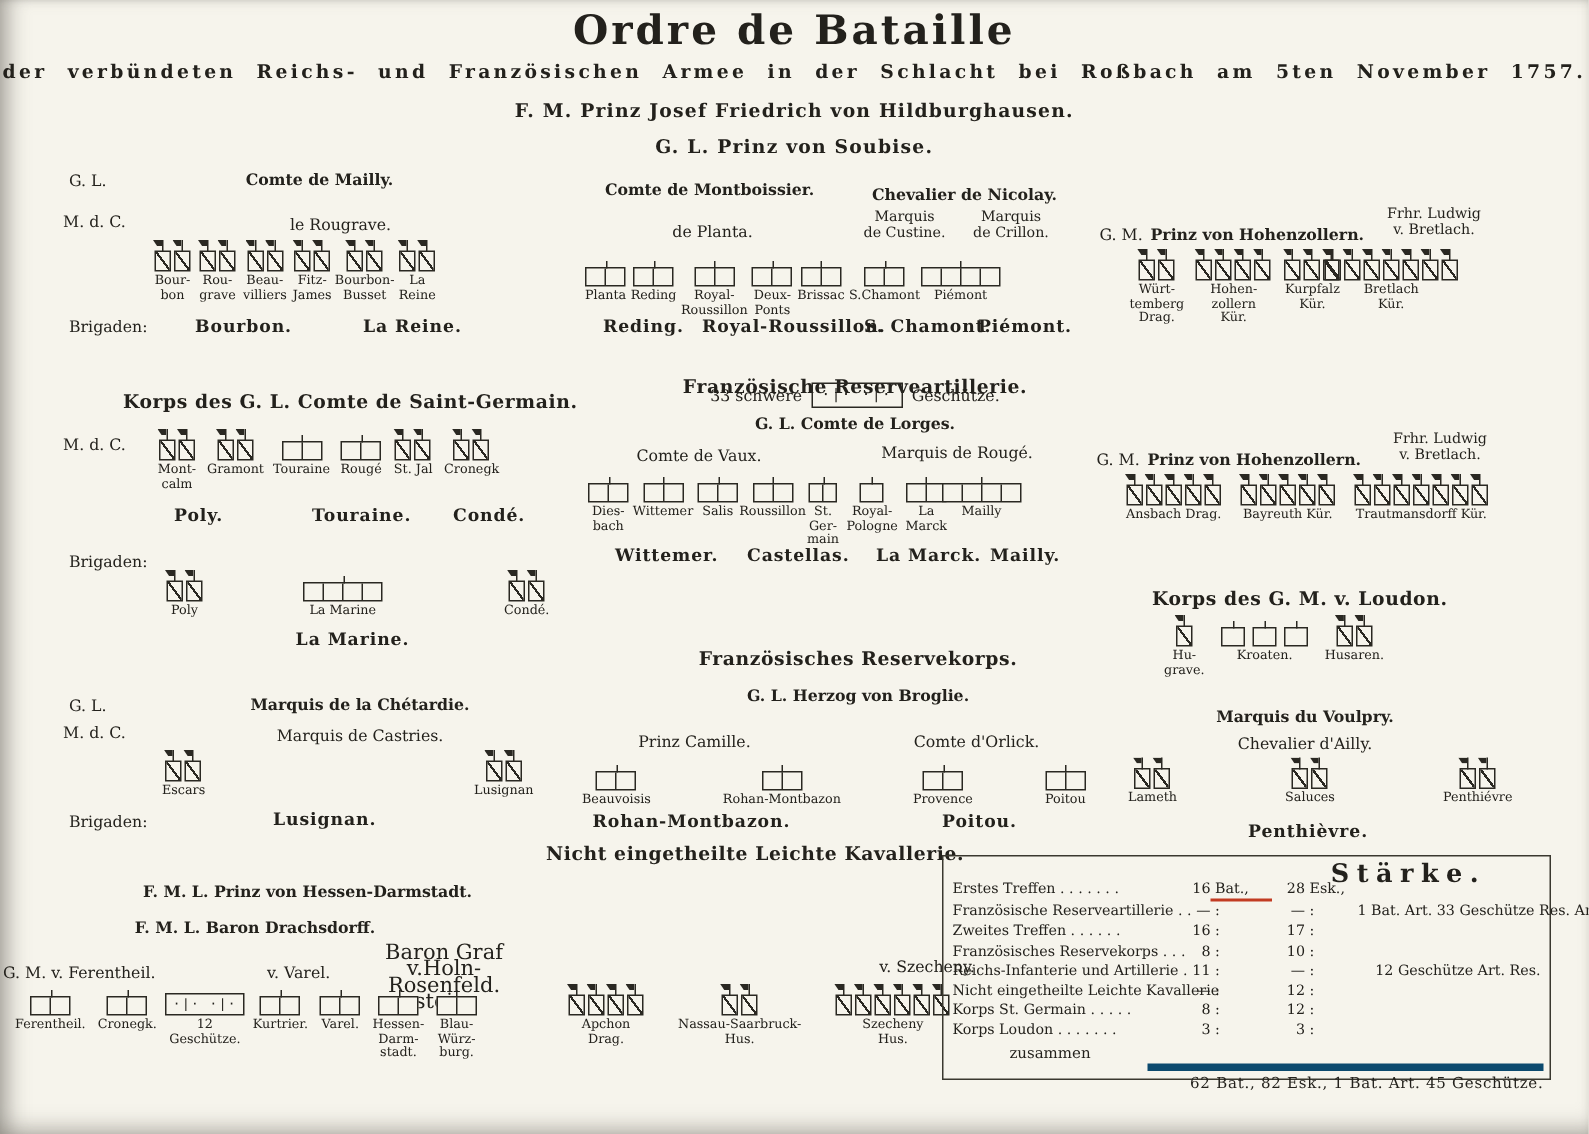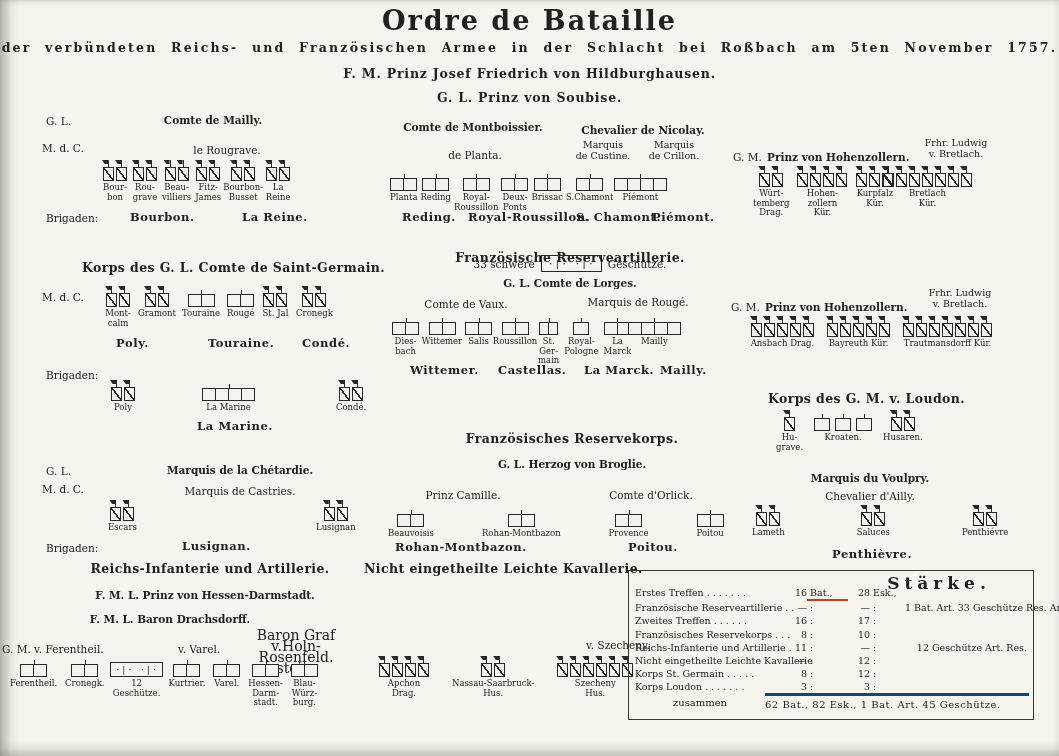--- a/index.html
+++ b/index.html
@@ -43,21 +43,21 @@
   #st-rows{position:absolute;left:6px;top:15px;width:394px;}
   .st-row{display:flex;font-size:9.5px;line-height:13.2px;}
   .st-row .lab{width:150px;flex:0 0 150px;white-space:nowrap;overflow:visible;}
   .st-row .num{width:22px;flex:0 0 22px;text-align:right;white-space:nowrap;}
   .st-row .uni{width:38px;flex:0 0 38px;padding-left:3px;white-space:nowrap;}
   .st-row .uni2{width:32px;flex:0 0 32px;padding-left:3px;white-space:nowrap;}
   .st-row .note{flex:1;text-align:right;white-space:nowrap;padding-right:2px;}
   .red-u{border-bottom:2px solid #c23b22;}
   .st-sum{position:absolute;left:6px;top:122px;width:394px;display:flex;font-size:10px;}
   .st-sum .sl{flex:0 0 130px;text-align:center;padding-top:4px;}
-  .st-sum .sv{flex:1;border-top:3px solid #0c4a6e;padding-top:3px;text-align:left;white-space:nowrap;letter-spacing:.5px;}
+  .st-sum .sv{flex:1;border-top:5px solid #0c4a6e;padding-top:3px;text-align:right;white-space:nowrap;letter-spacing:.5px;margin-top:16px;}
 </style>
 </head>
 <body>
 
 <div class="paper">
 
   <div class="title">Ordre de Bataille</div>
   <div class="subtitle">der verbündeten Reichs- und Französischen Armee in der Schlacht bei Roßbach am 5ten November 1757.</div>
   <div class="cmdline" style="top:66px;">F. M. Prinz Josef Friedrich von Hildburghausen.</div>
   <div class="cmdline" style="top:90px;">G. L. Prinz von Soubise.</div>
@@ -592,21 +592,20 @@
       <div class="unit">
         <div class="sym-row">
           <span class="cav"></span>
           <span class="cav"></span>
         </div>
         <div class="ulabel">Penthiévre</div>
       </div>
     </div>
   <div class="b" style="left:832px;top:547px;">Penthièvre.</div>
 
-  <div class="h c" style="left:76px;top:561px;width:268px;">Reichs-Infanterie und Artillerie.</div>
   <div class="n c" style="left:76px;top:589px;width:258px;">F. M. L. Prinz von Hessen-Darmstadt.</div>
   <div class="n c" style="left:52px;top:613px;width:236px;">F. M. L. Baron Drachsdorff.</div>
   <div class="t" style="left:2px;top:643px;">G. M. v. Ferentheil.</div>
   <div class="t" style="left:178px;top:643px;">v. Varel.</div>
   <div class="t c" style="left:244px;top:630px;width:104px;font-size:14px;line-height:11px;">Baron Graf v.Holn-
 Rosenfeld.  stein.</div>
   <div class="units g-mid" style="left:10px;top:656px;gap:8px;">
       <div class="unit">
         <div class="sym-row">
           <span class="inf">

